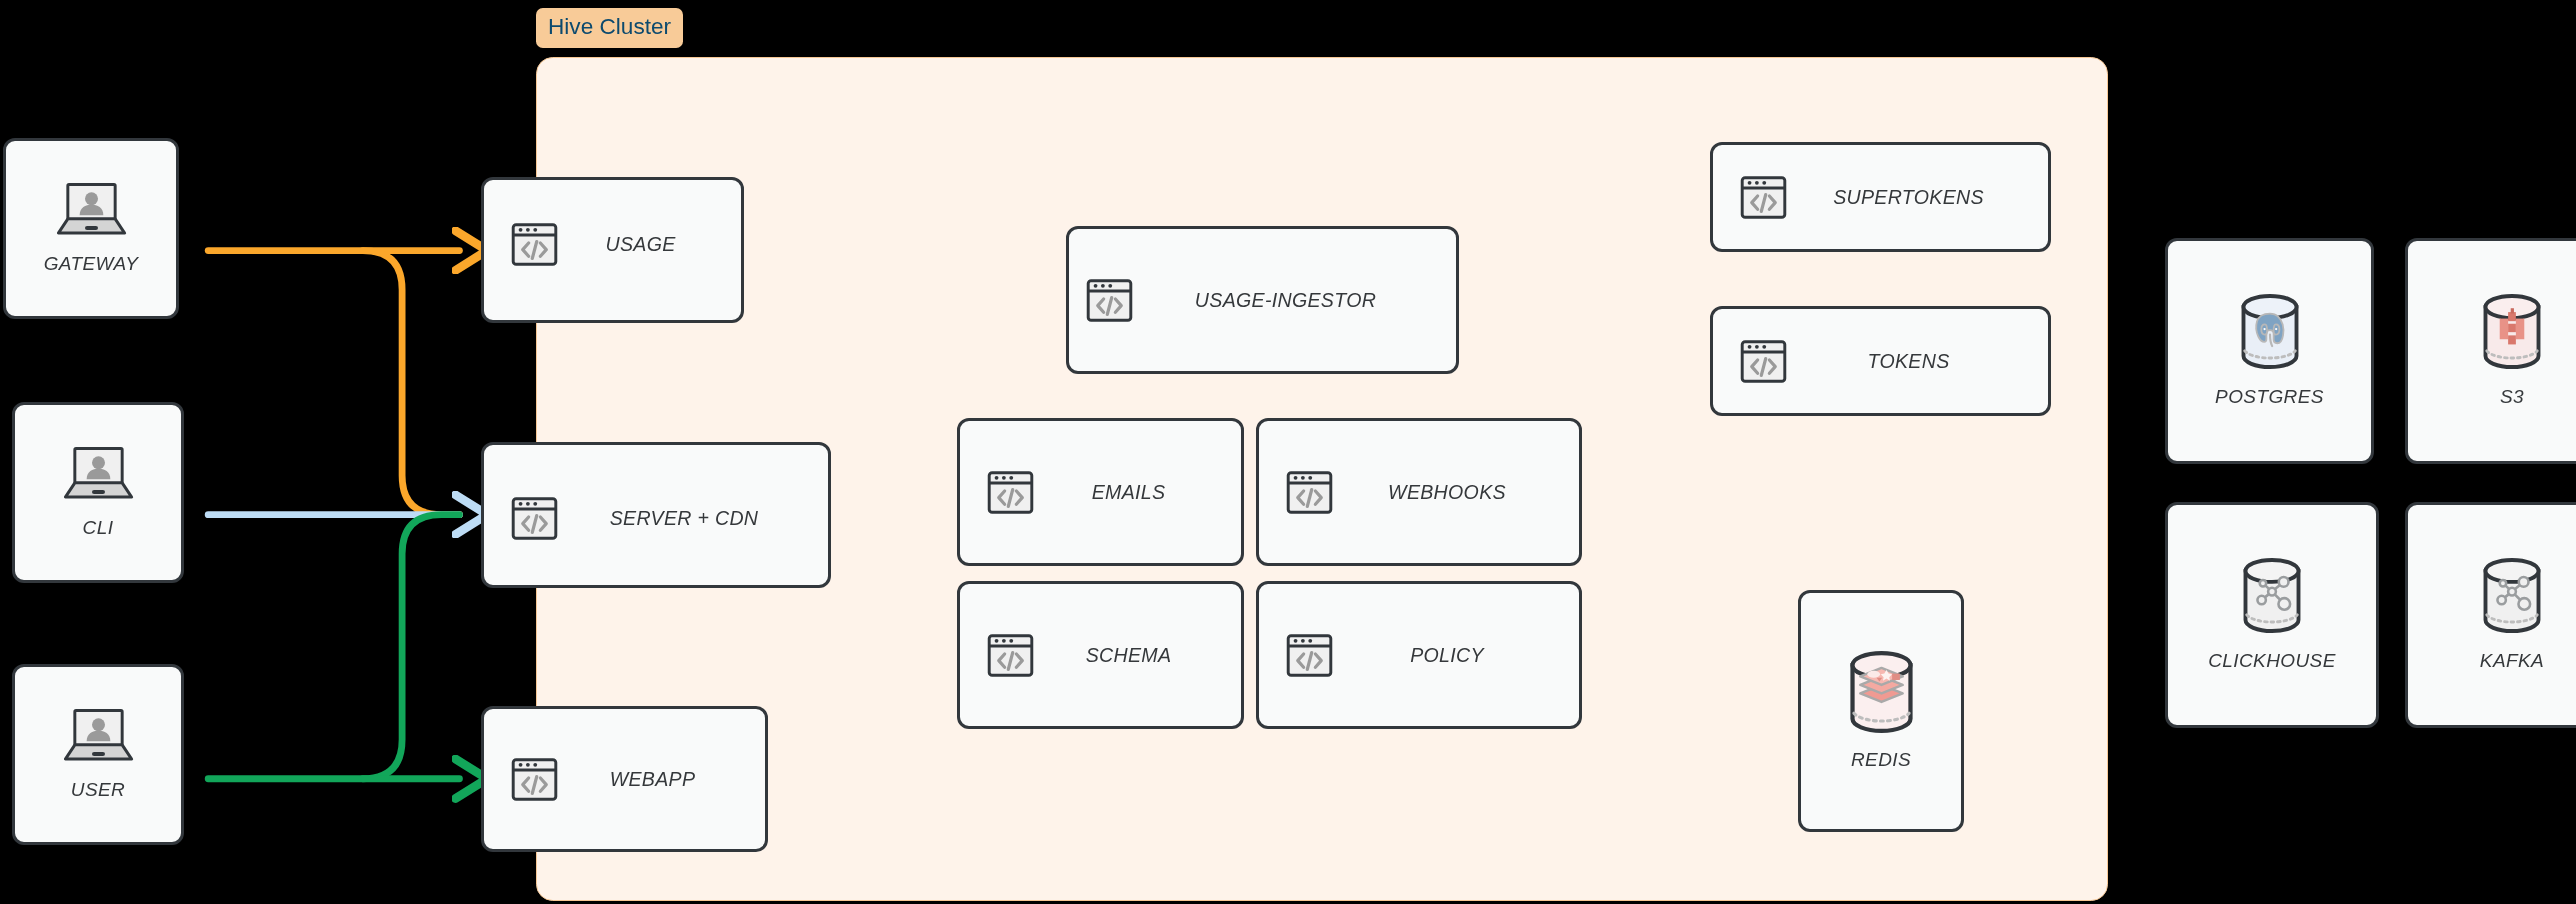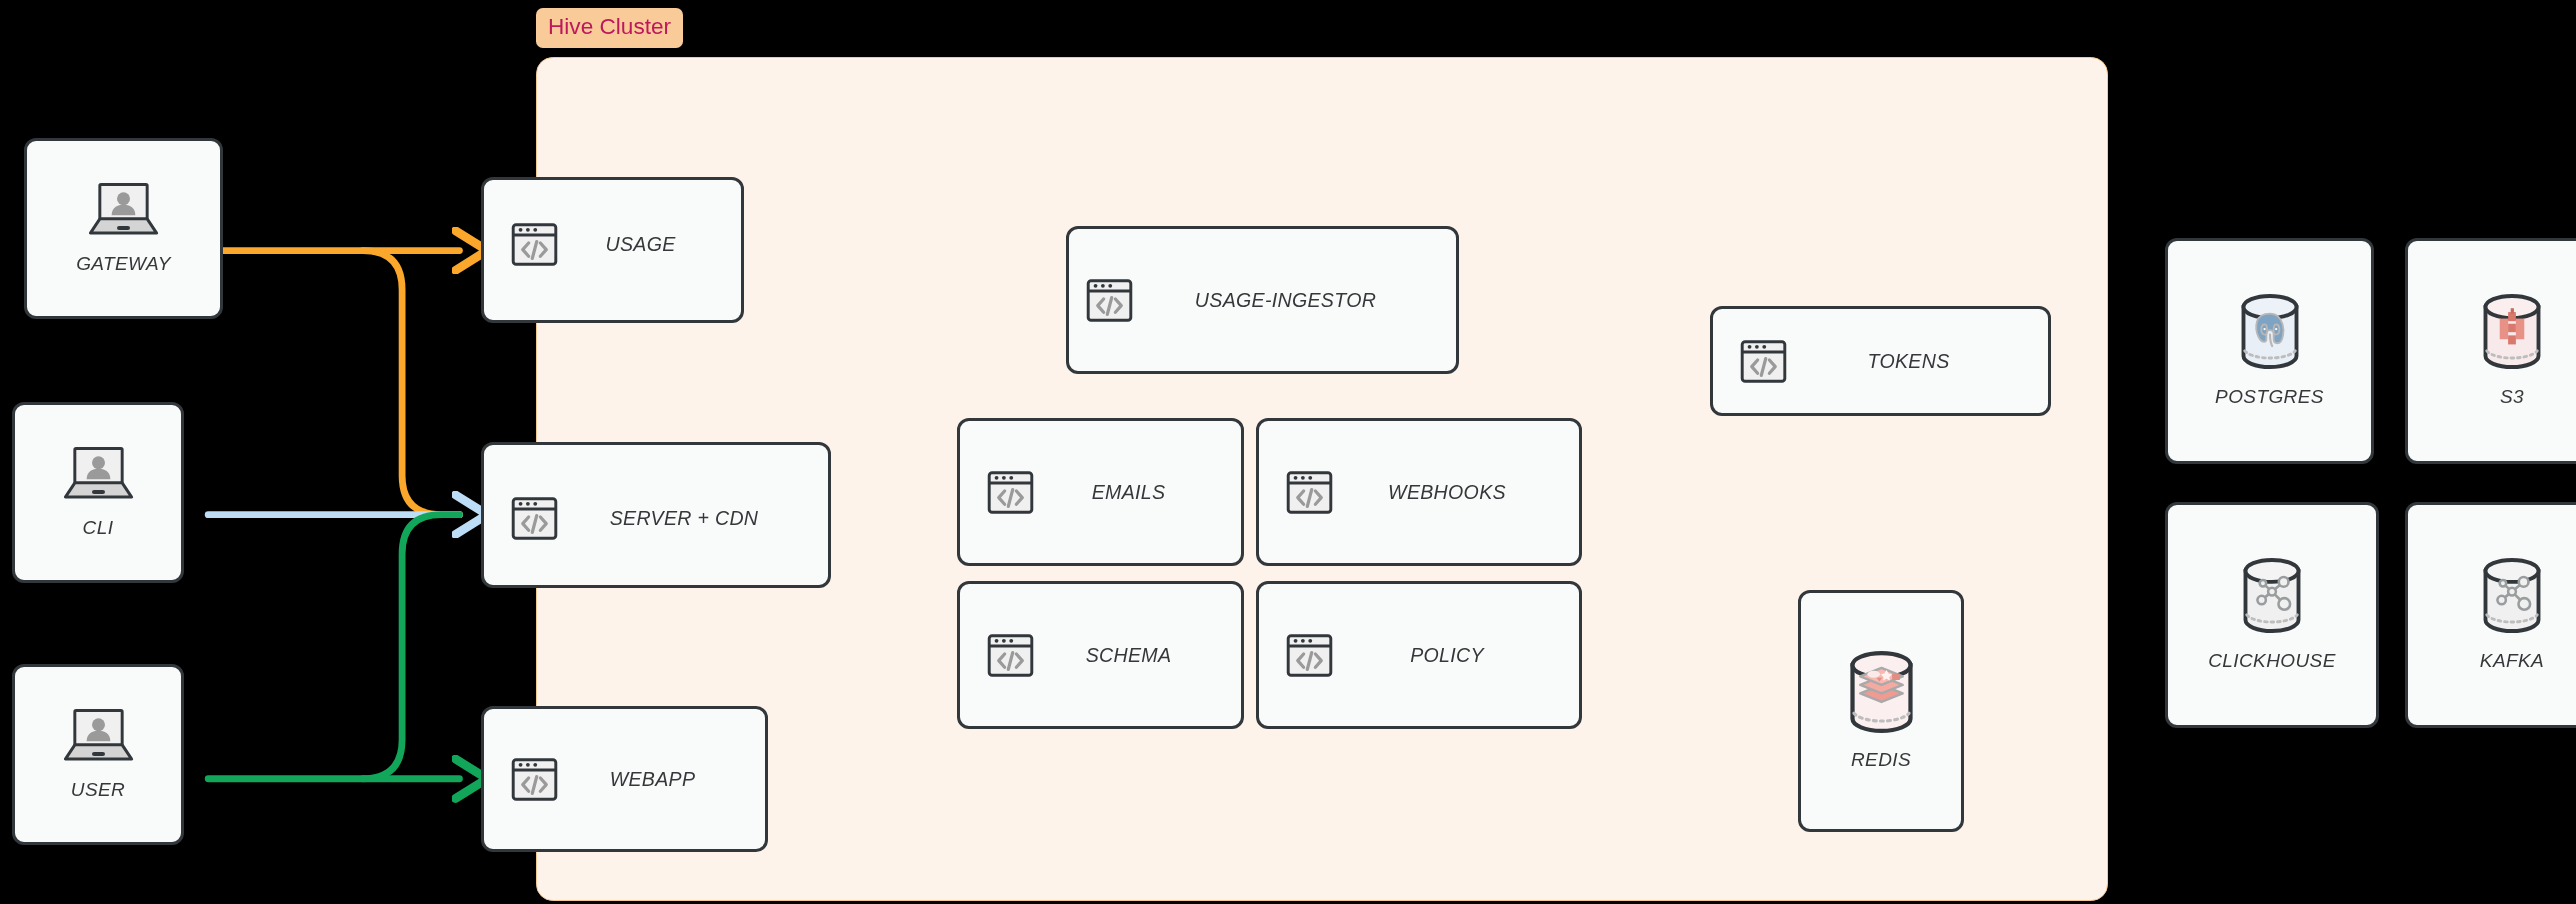--- a/index.html
+++ b/index.html
@@ -24,21 +24,21 @@
   .cluster-region {
     position: absolute;
     background: #FEF3EA;
     border: 1.5px solid #F6C795;
     border-radius: 16.6px;
     box-sizing: border-box;
   }
   .cluster-badge {
     position: absolute;
     background: #F8CB98;
-    color: #be185d;
+    color: #0c4a6e;
     border-radius: 6.8px;
     font-size: 22.6px;
     line-height: 1;
     padding: 8.3px 12px 9.8px 12px;
     white-space: nowrap;
     font-family: "Liberation Sans", sans-serif;
   }
 
   
   .node {
@@ -148,21 +148,21 @@
 
     <path d="M 480,332 Q 532,332 532,384 L 532,630 Q 532,682 584,682 L 608,682" fill="none" stroke="#FBA72B" stroke-width="9" stroke-linecap="round" stroke-linejoin="round"></path>
 
     <path d="M 275,682 L 608,682" fill="none" stroke="#BDDCF5" stroke-width="9" stroke-linecap="round" marker-end="url(#arw-blue)"></path>
 
     <path d="M 480,1032 Q 532,1032 532,980 L 532,734 Q 532,682 584,682 L 608,682" fill="none" stroke="#12A65A" stroke-width="9" stroke-linecap="round" stroke-linejoin="round"></path>
 
     <path d="M 275,1032 L 608,1032" fill="none" stroke="#12A65A" stroke-width="9" stroke-linecap="round" marker-end="url(#arw-green)"></path>
   </svg>
 
-  <div class="node vertical" style="left:24px; top:138px; width:199px; height:181px;">
+  <div class="node vertical" style="left:3px; top:138px; width:176px; height:181px;">
     <svg class="laptop-icon" viewBox="0 0 120 94" xmlns="http://www.w3.org/2000/svg">
       <rect x="20" y="4" width="80" height="58" rx="2" fill="#F0F0F0" stroke="#32373C" stroke-width="5"></rect>
       <circle cx="60" cy="28" r="11" fill="#9A9A9A"></circle>
       <path d="M40,56 C40,42 50,38 60,38 C70,38 80,42 80,56 Z" fill="#9A9A9A"></path>
       <path d="M20,62 L100,62 L116,86 L4,86 Z" fill="#D4D4D4" stroke="#32373C" stroke-width="5" stroke-linejoin="round"></path>
       <rect x="49" y="74" width="22" height="7" rx="3.5" fill="#32373C"></rect>
       <line x1="20" y1="62" x2="100" y2="62" stroke="#32373C" stroke-width="3" stroke-dasharray="4 4"></line>
     </svg>
     <div class="actor-label">GATEWAY</div>
   </div>
@@ -296,20 +296,33 @@
       <circle cx="13" cy="12" r="2.6" fill="#32373C"></circle>
       <circle cx="23" cy="12" r="2.6" fill="#32373C"></circle>
       <circle cx="33" cy="12" r="2.6" fill="#32373C"></circle>
       <path d="M24,30 L16,39 L24,48" fill="none" stroke="#9A9A9A" stroke-width="4.4" stroke-linecap="round" stroke-linejoin="round"></path>
       <path d="M40,30 L48,39 L40,48" fill="none" stroke="#9A9A9A" stroke-width="4.4" stroke-linecap="round" stroke-linejoin="round"></path>
       <path d="M35,28 L29,51" fill="none" stroke="#9A9A9A" stroke-width="4.4" stroke-linecap="round"></path>
     </svg>
     <div class="node-label">POLICY</div>
   </div>
 
+  <div class="node horizontal" style="left:1710px; top:142px; width:341px; height:110px; padding:0 18px 0 27px;">
+    <svg class="svc-icon" viewBox="0 0 64 64" xmlns="http://www.w3.org/2000/svg">
+      <rect x="3" y="5" width="58" height="54" rx="4" fill="#F0F0F0" stroke="#32373C" stroke-width="4"></rect>
+      <path d="M3,19 L61,19" stroke="#32373C" stroke-width="4"></path>
+      <circle cx="13" cy="12" r="2.6" fill="#32373C"></circle>
+      <circle cx="23" cy="12" r="2.6" fill="#32373C"></circle>
+      <circle cx="33" cy="12" r="2.6" fill="#32373C"></circle>
+      <path d="M24,30 L16,39 L24,48" fill="none" stroke="#9A9A9A" stroke-width="4.4" stroke-linecap="round" stroke-linejoin="round"></path>
+      <path d="M40,30 L48,39 L40,48" fill="none" stroke="#9A9A9A" stroke-width="4.4" stroke-linecap="round" stroke-linejoin="round"></path>
+      <path d="M35,28 L29,51" fill="none" stroke="#9A9A9A" stroke-width="4.4" stroke-linecap="round"></path>
+    </svg>
+    <div class="node-label">SUPERTOKENS</div>
+  </div>
 
   <div class="node horizontal" style="left:1710px; top:306px; width:341px; height:110px; padding:0 18px 0 27px;">
     <svg class="svc-icon" viewBox="0 0 64 64" xmlns="http://www.w3.org/2000/svg">
       <rect x="3" y="5" width="58" height="54" rx="4" fill="#F0F0F0" stroke="#32373C" stroke-width="4"></rect>
       <path d="M3,19 L61,19" stroke="#32373C" stroke-width="4"></path>
       <circle cx="13" cy="12" r="2.6" fill="#32373C"></circle>
       <circle cx="23" cy="12" r="2.6" fill="#32373C"></circle>
       <circle cx="33" cy="12" r="2.6" fill="#32373C"></circle>
       <path d="M24,30 L16,39 L24,48" fill="none" stroke="#9A9A9A" stroke-width="4.4" stroke-linecap="round" stroke-linejoin="round"></path>
       <path d="M40,30 L48,39 L40,48" fill="none" stroke="#9A9A9A" stroke-width="4.4" stroke-linecap="round" stroke-linejoin="round"></path>

